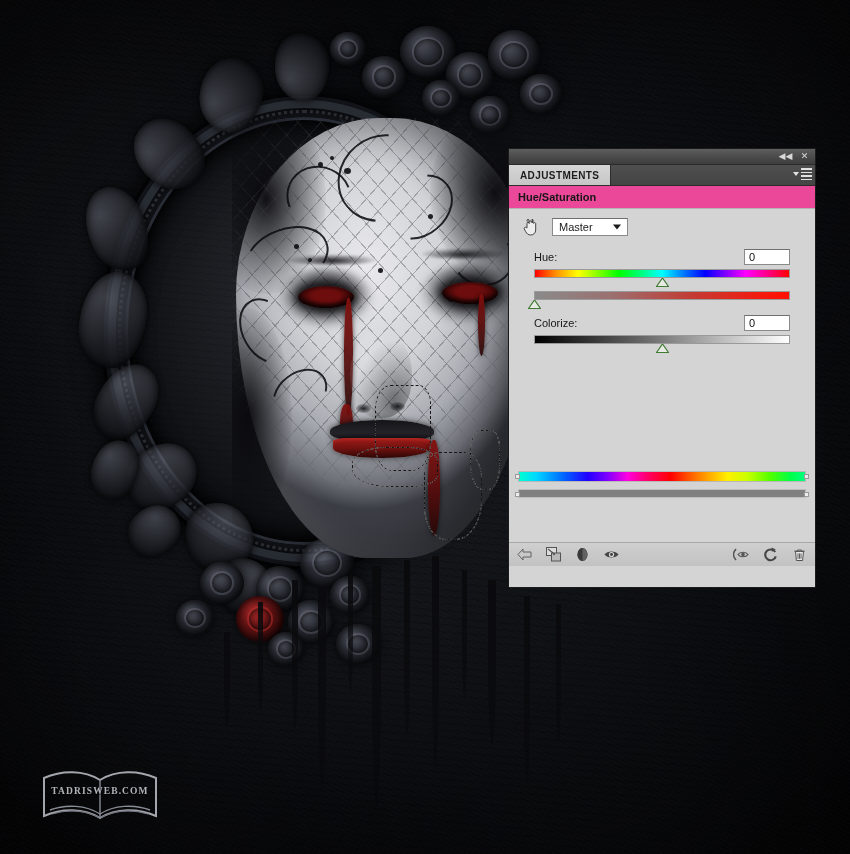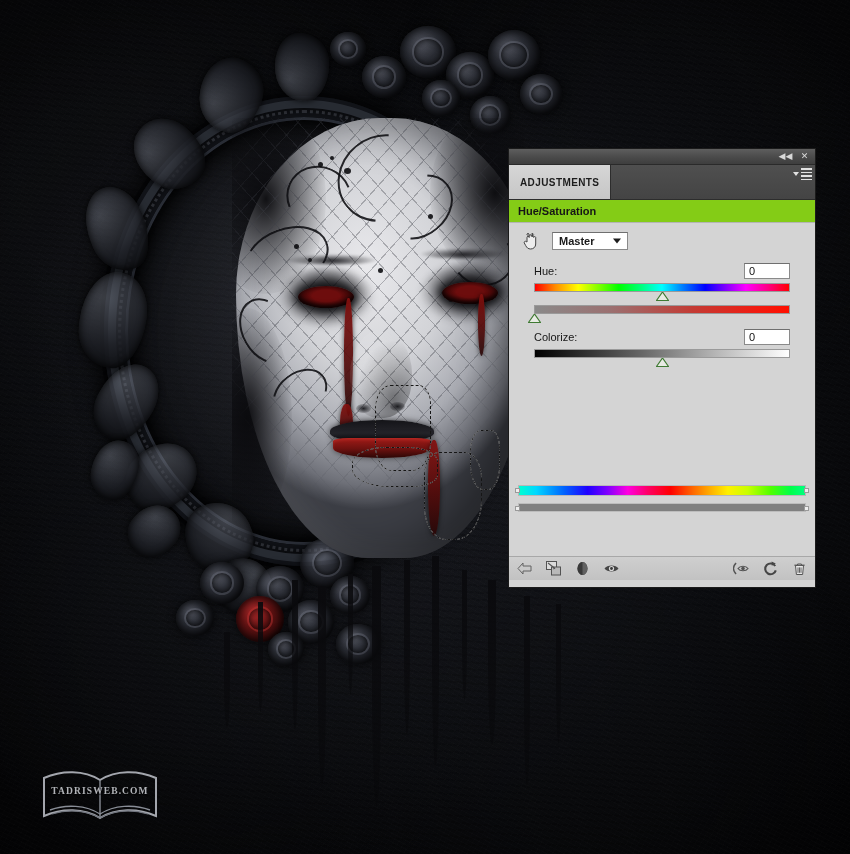--- a/index.html
+++ b/index.html
@@ -291,21 +291,21 @@
     display: flex; align-items: center; justify-content: center;
     color: #d8d8d8;
     font-size: 9px;
     line-height: 1;
     cursor: pointer;
   }
 
   
   .ps-tabbar {
     position: relative;
-    height: 35px;
+    height: 21px;
     background: linear-gradient(180deg, #4f4f4f 0%, #444444 100%);
     border-bottom: 1px solid #2d2d2d;
     display: flex;
     align-items: stretch;
   }
   .ps-tab {
     padding: 0 11px;
     display: flex; align-items: center;
     background: linear-gradient(180deg, #d6d6d6 0%, #c6c6c6 100%);
     border-right: 1px solid #2d2d2d;
@@ -337,21 +337,21 @@
     background: #d4d4d4;
     padding: 0;
   }
 
   
   .preset-row {
     display: flex; align-items: center;
     gap: 8px;
     padding: 5px 8px 5px 9px;
     border-bottom: 1px solid #b4b4b4;
-    background: #84cc16;
+    background: #ec4899;
   }
   .preset-label {
     font-weight: bold;
     font-size: 11px;
     color: #161616;
     white-space: nowrap;
   }
   .ps-select {
     position: relative;
     flex: 1;
@@ -371,21 +371,20 @@
     border-left: 4.5px solid transparent;
     border-right: 4.5px solid transparent;
     border-top: 5.5px solid #1c1c1c;
   }
 
   
   .channel-row {
     display: flex; align-items: center;
     gap: 11px;
     padding: 8px 9px 6px 12px;
-    font-weight: bold;
   }
   .tat-icon {
     width: 20px; height: 20px;
     cursor: pointer;
     opacity: .85;
   }
   .ps-select.channel {
     flex: 0 0 76px;
     width: 76px;
     height: 18px;

